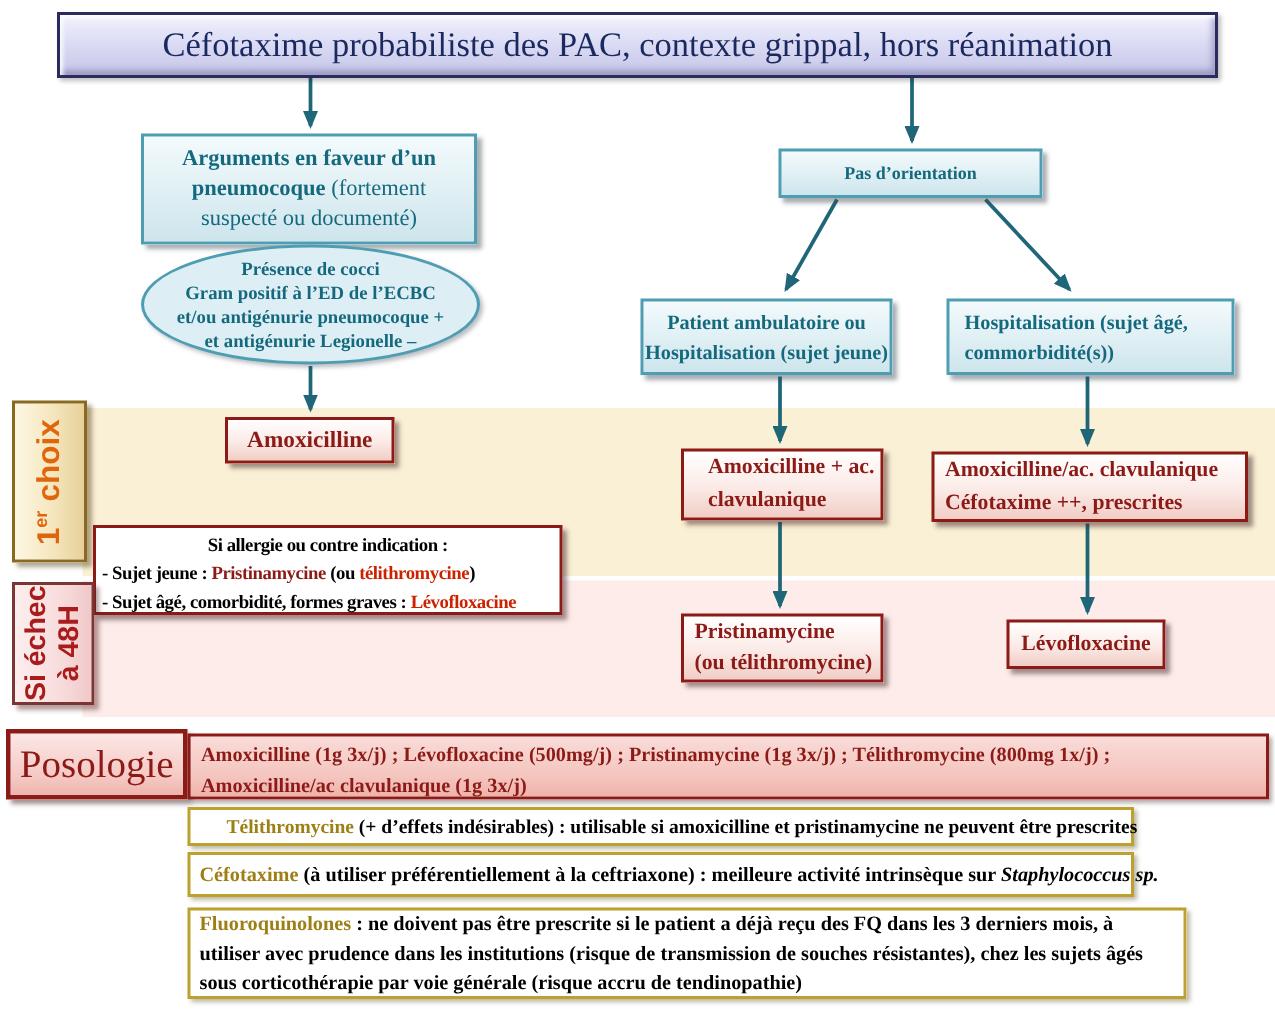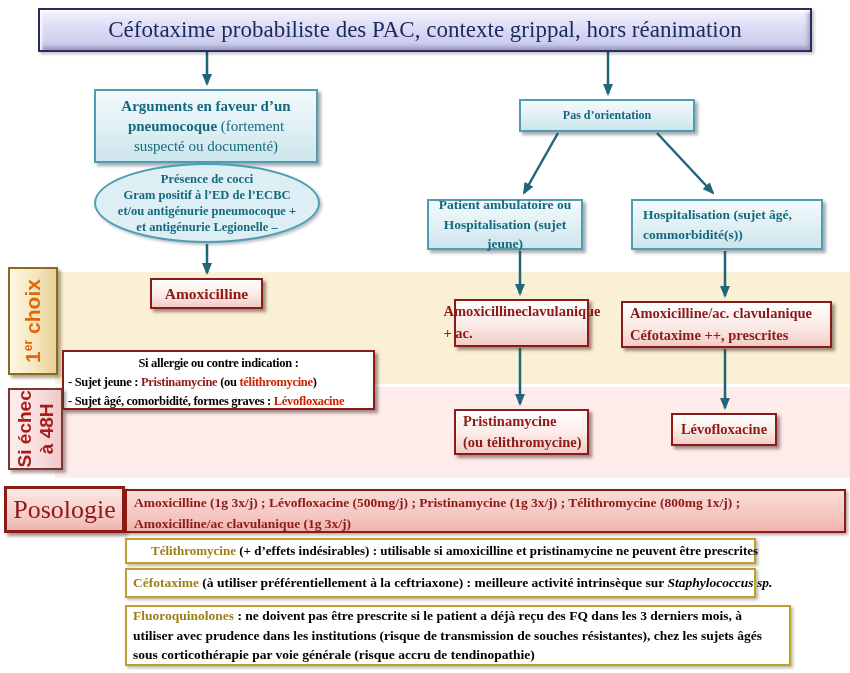--- a/index.html
+++ b/index.html
@@ -24,21 +24,21 @@
     box-shadow:3px 3px 3px rgba(60,70,80,.45);}
   .teal-left{left:94px;top:89px;width:224px;height:74px;padding:4px 18px;
     text-align:center;font-size:15px;line-height:1.35;display:flex;align-items:center;justify-content:center;}
   .teal-left .normal{font-weight:normal;}
   .ellipse{left:94px;top:163px;width:226px;height:80px;border-radius:50%;
     background:#ddeef4;border:2px solid #4f9db2;color:#15697e;font-weight:bold;
     font-size:12.5px;line-height:1.28;text-align:center;display:flex;flex-direction:column;
     align-items:center;justify-content:center;z-index:3;box-shadow:2px 2px 3px rgba(60,70,80,.35);}
   .no-orient{left:519px;top:99px;width:176px;height:33px;font-size:12px;
     display:flex;align-items:center;justify-content:center;}
-  .ambul{left:427px;top:199px;width:156px;height:51px;font-size:13.5px;line-height:1.45;
+  .ambul{left:427px;top:199px;width:168px;height:51px;font-size:13.5px;line-height:1.45;
     display:flex;flex-direction:column;align-items:center;justify-content:center;text-align:center;}
   .hosp{left:631px;top:199px;width:192px;height:51px;font-size:13.5px;line-height:1.45;
     display:flex;flex-direction:column;justify-content:center;padding-left:10px;}
 
   
   .vlabel{display:flex;align-items:center;justify-content:center;overflow:visible;}
   .vlabel .rot{transform:rotate(-90deg);white-space:nowrap;text-align:center;
     font-family:"Liberation Sans", sans-serif;font-weight:bold;}
   .first-label{left:8px;top:267px;width:50px;height:108px;
     background:linear-gradient(90deg,#fdf7e3 0%,#f5e6bd 55%,#e7d09a 100%);
@@ -59,21 +59,21 @@
     display:flex;align-items:center;justify-content:center;}
   .allergy{left:62px;top:314px;width:313px;height:60px;background:#ffffff;
     border:2px solid #8c1a17;box-shadow:3px 3px 3px rgba(70,40,40,.5);
     color:#000;font-weight:bold;font-size:12.5px;line-height:1.5;padding:2px 4px;
     letter-spacing:-0.3px;margin-top:36px;}
   .allergy .t{text-align:center;}
   .allergy .l{white-space:nowrap;}
   .darkred{color:#8c1a17;}
   .brightred{color:#cc2200;}
   .amoxclav{left:454px;top:299px;width:135px;height:48px;font-size:14.5px;line-height:1.5;
-    display:flex;flex-direction:row;justify-content:center;padding-left:1px;}
+    display:flex;flex-direction:column;justify-content:center;padding-left:16px;}
   .amoxcefo{left:621px;top:301px;width:211px;height:47px;font-size:14.5px;line-height:1.5;
     display:flex;flex-direction:column;justify-content:center;padding-left:7px;}
   .pristin{left:454px;top:409px;width:135px;height:46px;font-size:14.5px;line-height:1.45;
     display:flex;flex-direction:column;justify-content:center;padding-left:7px;}
   .levo{left:671px;top:413px;width:106px;height:33px;font-size:14.5px;
     display:flex;align-items:center;justify-content:center;}
 
   
   .poso-label{left:4px;top:486px;width:121px;height:47px;
     background:linear-gradient(180deg,#fbe7e5 0%,#f5c9c4 70%,#eeb4ae 100%);

